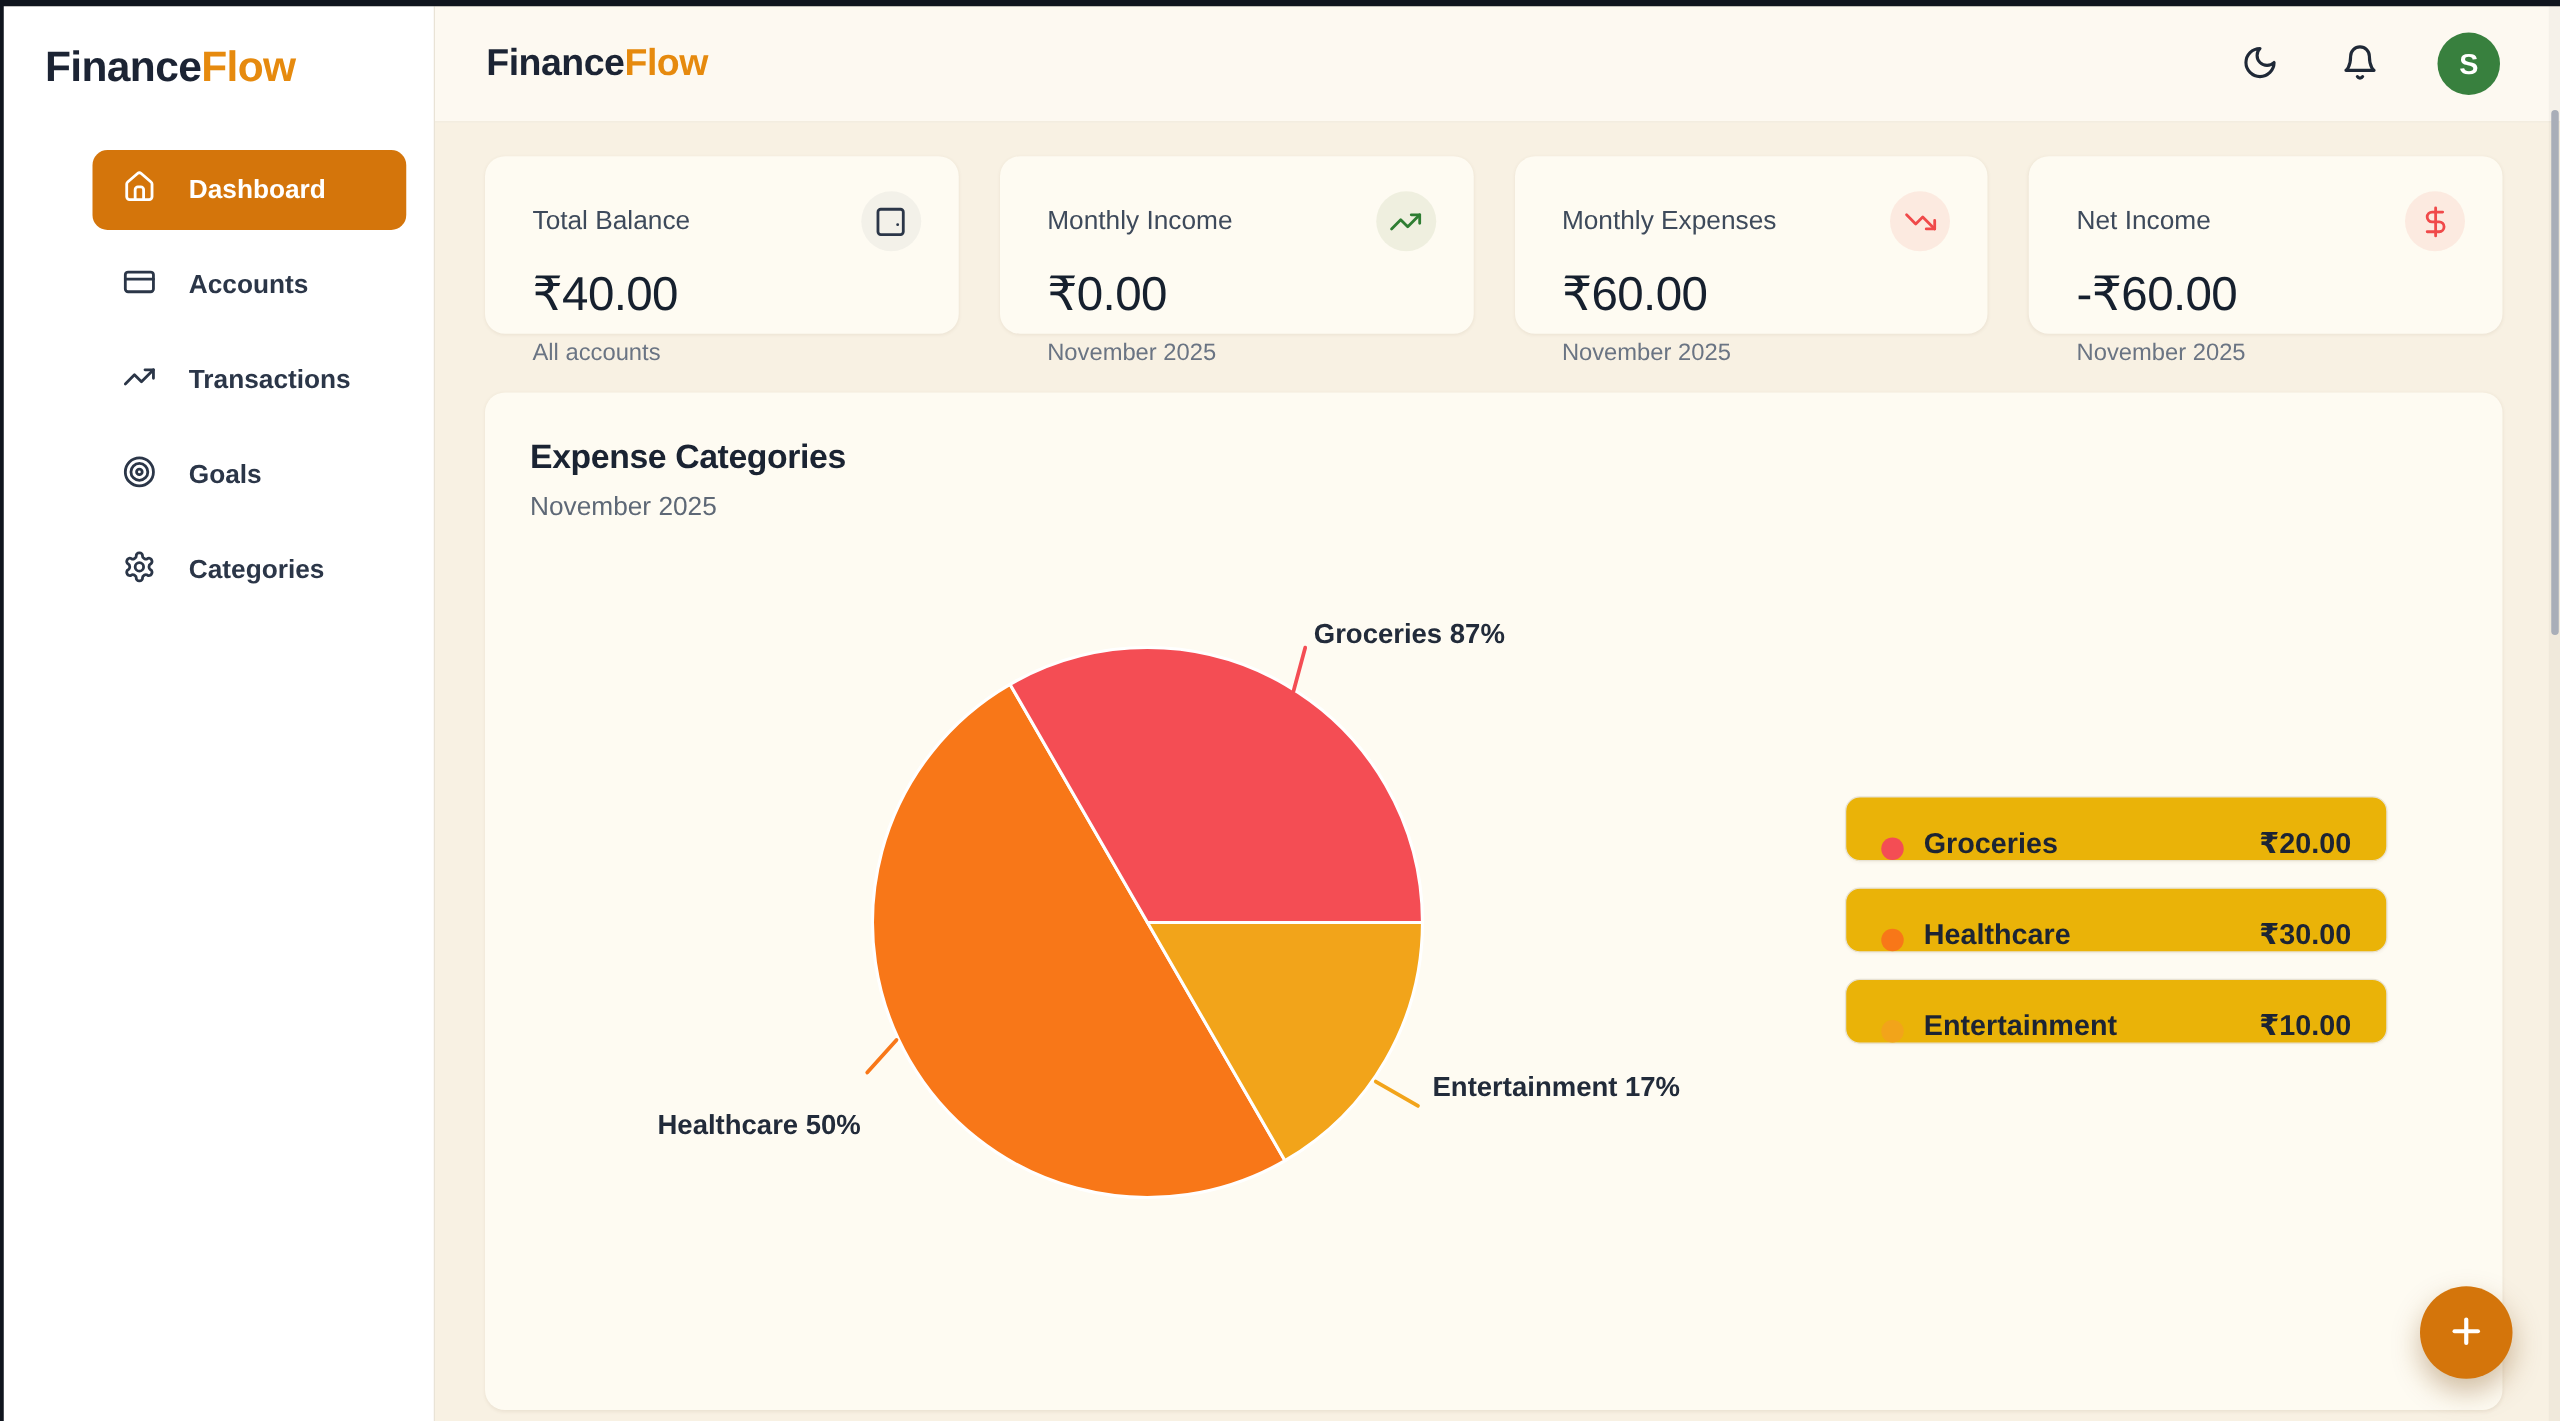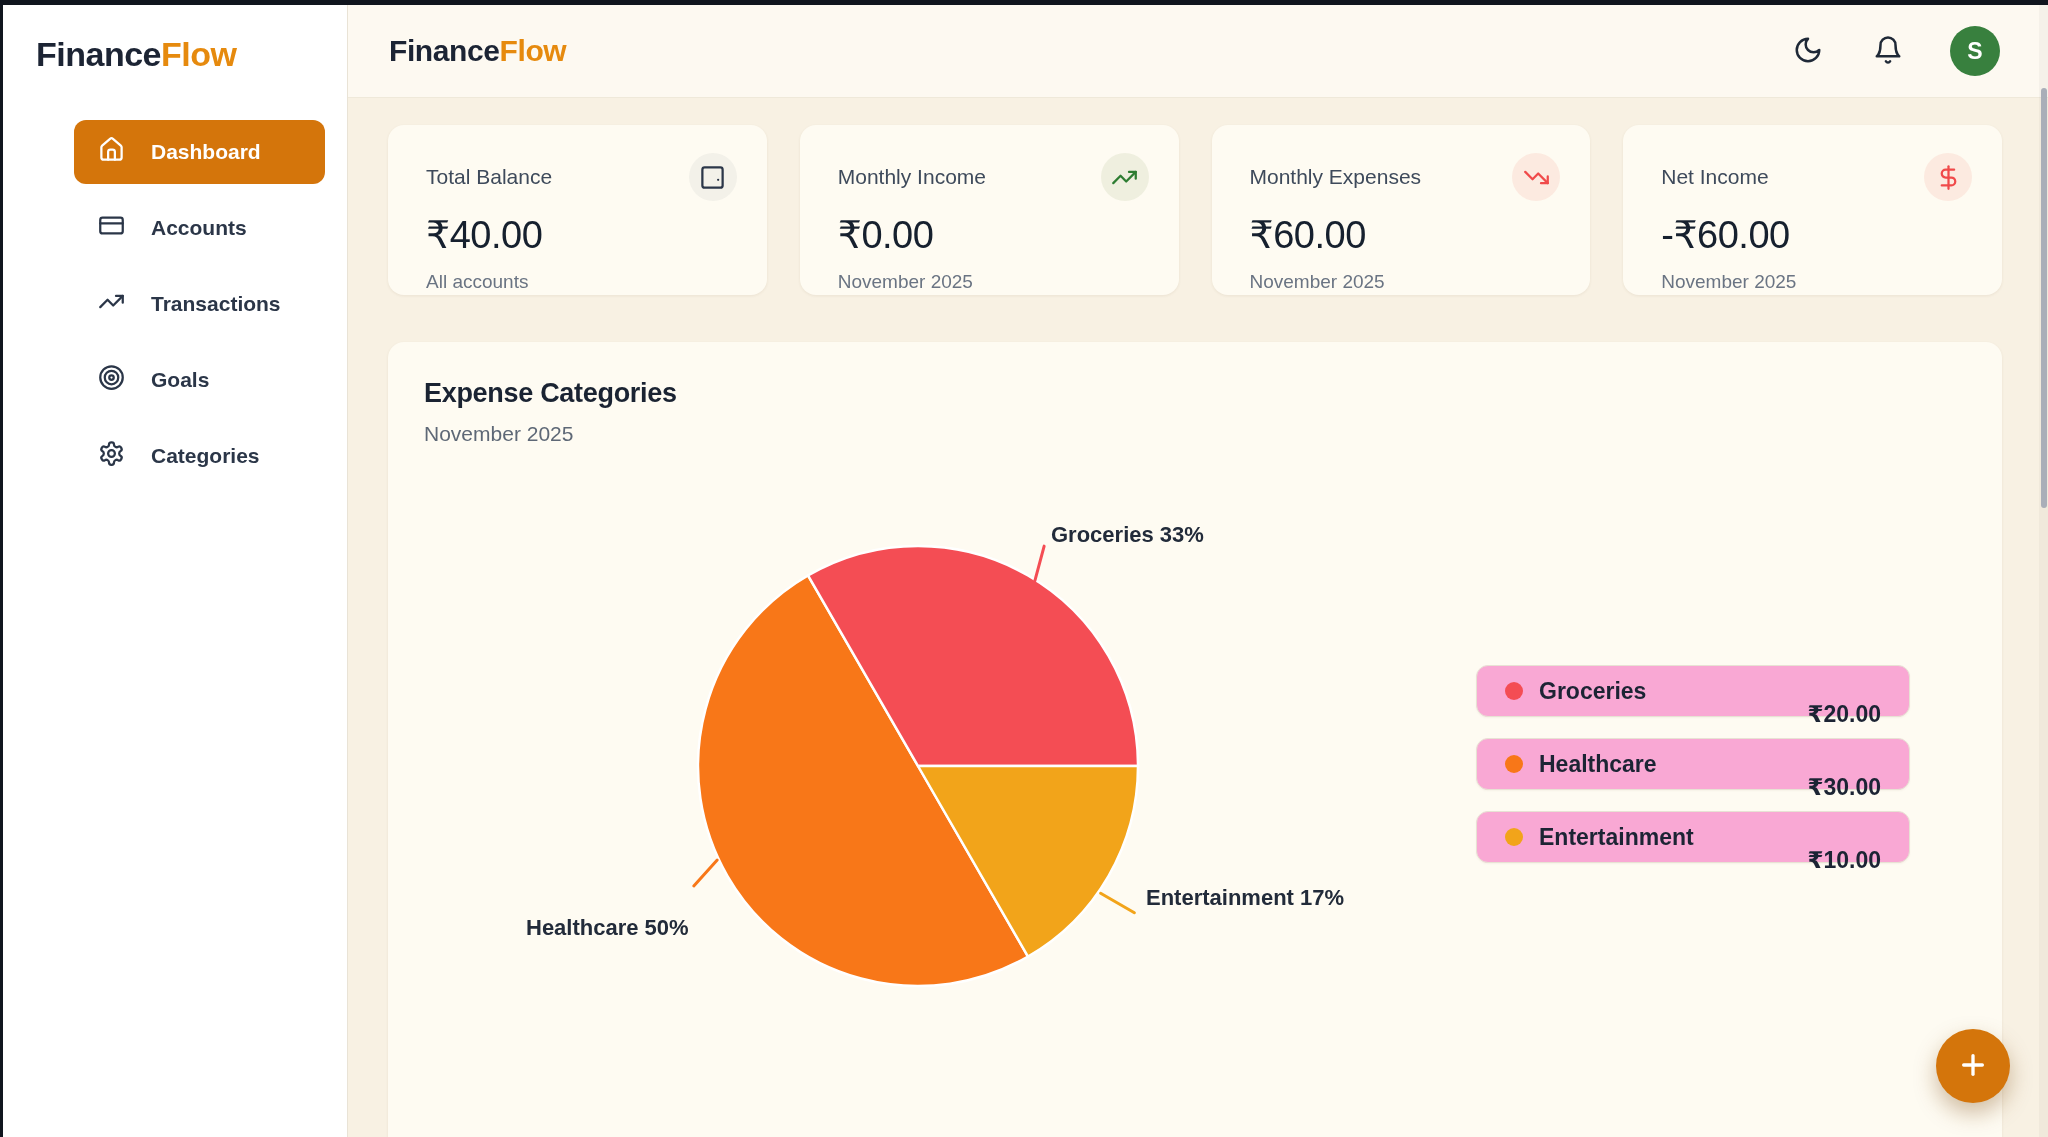--- a/index.html
+++ b/index.html
@@ -27,21 +27,21 @@
   .header-title { font-size:30px; font-weight:800; letter-spacing:-0.4px; color:#1C2434; }
   .header-title .accent { color:#E68A0E; }
   .header-actions { margin-left:auto; display:flex; align-items:center; gap:44px; }
   .icon-btn { width:36px; height:36px; display:flex; align-items:center; justify-content:center; cursor:pointer; background:none; border:none; }
   .icon-btn svg { width:30px; height:30px; stroke:#1F2937; fill:none; stroke-width:2; stroke-linecap:round; stroke-linejoin:round; }
   .avatar { width:50px; height:50px; border-radius:50%; background:#38803E; color:#FFFFFF; font-size:23px; font-weight:600; display:flex; align-items:center; justify-content:center; cursor:pointer; }
 
   
   .content { flex:1; padding:27px 46px 0 40px; }
   .stats-row { display:grid; grid-template-columns:repeat(4,1fr); gap:33px; }
-  .stat-card { position:relative; height:170px; background:#FEFBF2; border-radius:16px; box-shadow:0 1px 3px rgba(90,70,30,0.08); padding:40px 38px 0 38px; }
+  .stat-card { position:relative; height:142px; background:#FEFBF2; border-radius:16px; box-shadow:0 1px 3px rgba(90,70,30,0.08); padding:40px 38px 0 38px; }
   .stat-title { font-size:21px; font-weight:500; color:#3E4A5B; }
   .stat-value { font-size:38px; font-weight:400; letter-spacing:-0.5px; color:#16202E; margin-top:24px; }
   .stat-sub { font-size:19px; color:#6A7483; margin-top:14px; }
   .stat-chip { position:absolute; right:30px; top:28px; width:48px; height:48px; border-radius:50%; display:flex; align-items:center; justify-content:center; }
   .stat-chip svg { width:27px; height:27px; fill:none; stroke-width:2; stroke-linecap:round; stroke-linejoin:round; }
   .chip-neutral { background:rgba(40,50,70,0.05); }  .chip-neutral svg { stroke:#2B3648; }
   .chip-green   { background:rgba(110,140,60,0.10); } .chip-green svg { stroke:#2E7D32; }
   .chip-red     { background:rgba(240,90,70,0.10); }  .chip-red svg { stroke:#F04A4A; }
 
   
@@ -55,21 +55,21 @@
   .callout { position:absolute; font-size:22px; font-weight:600; color:#222B3A; white-space:nowrap; }
   .callout-groceries { left:663px; top:180px; }
   .callout-healthcare { left:138px; top:573px; }
   .callout-entertainment { left:758px; top:543px; }
   .leader { position:absolute; width:3px; border-radius:2px; }
   .leader-groceries { left:650px; top:202px; height:39px; background:#F44D54; transform:rotate(15deg); }
   .leader-healthcare { left:316px; top:512px; height:38px; background:#F87718; transform:rotate(42deg); }
   .leader-entertainment { left:728px; top:540px; height:42px; background:#F2A41A; transform:rotate(-60deg); }
 
   .legend { position:absolute; left:1088px; top:323px; width:434px; display:flex; flex-direction:column; gap:21px; }
-  .legend-row { height:52px; background:#f9a8d4; border:1px solid #E8E2D4; border-radius:12px; box-shadow:0 1px 2px rgba(90,70,30,0.05); display:flex; align-items:center; padding:0 28px; cursor:pointer; }
+  .legend-row { height:52px; background:#eab308; border:1px solid #E8E2D4; border-radius:12px; box-shadow:0 1px 2px rgba(90,70,30,0.05); display:flex; align-items:flex-end; padding:0 28px; cursor:pointer; }
   .legend-dot { width:18px; height:18px; border-radius:50%; margin-right:16px; flex-shrink:0; }
   .dot-red { background:#F44D54; } .dot-orange { background:#F87718; } .dot-amber { background:#F2A41A; }
   .legend-label { font-size:23px; font-weight:600; color:#1C2434; }
   .legend-value { margin-left:auto; font-size:23px; font-weight:600; color:#1C2434;margin-top:46px; }
 
   
   .fab { position:absolute; left:1936px; top:1029px; width:74px; height:74px; border-radius:50%; background:#D4750B; border:none; box-shadow:0 10px 22px rgba(120,70,10,0.35); display:flex; align-items:center; justify-content:center; cursor:pointer; z-index:40; }
   .fab svg { width:32px; height:32px; stroke:#FFFFFF; stroke-width:2.5; stroke-linecap:round; fill:none; }
   .scrollbar-track { position:absolute; right:0; top:5px; width:9px; height:1132px; background:rgba(0,0,0,0.03); z-index:60; }
   .scrollbar-thumb { position:absolute; right:1px; top:83px; width:6px; height:420px; border-radius:3px; background:#A9AEB8; cursor:pointer; }
@@ -200,21 +200,21 @@
           <svg class="pie-svg" viewBox="0 0 444 444">
             <path d="M222 222 L332 412.53 A220 220 0 0 1 112 31.47 Z" fill="#F87718"></path>
             <path d="M222 222 L112 31.47 A220 220 0 0 1 442 222 Z" fill="#F44D54"></path>
             <path d="M222 222 L442 222 A220 220 0 0 1 332 412.53 Z" fill="#F2A41A"></path>
           </svg>
 
           <div class="leader leader-groceries"></div>
           <div class="leader leader-healthcare"></div>
           <div class="leader leader-entertainment"></div>
 
-          <div class="callout callout-groceries">Groceries 33%</div>
+          <div class="callout callout-groceries">Groceries 87%</div>
           <div class="callout callout-healthcare">Healthcare 50%</div>
           <div class="callout callout-entertainment">Entertainment 17%</div>
 
           <div class="legend">
             <div class="legend-row">
               <span class="legend-dot dot-red"></span>
               <span class="legend-label">Groceries</span>
               <span class="legend-value">₹20.00</span>
             </div>
             <div class="legend-row">

